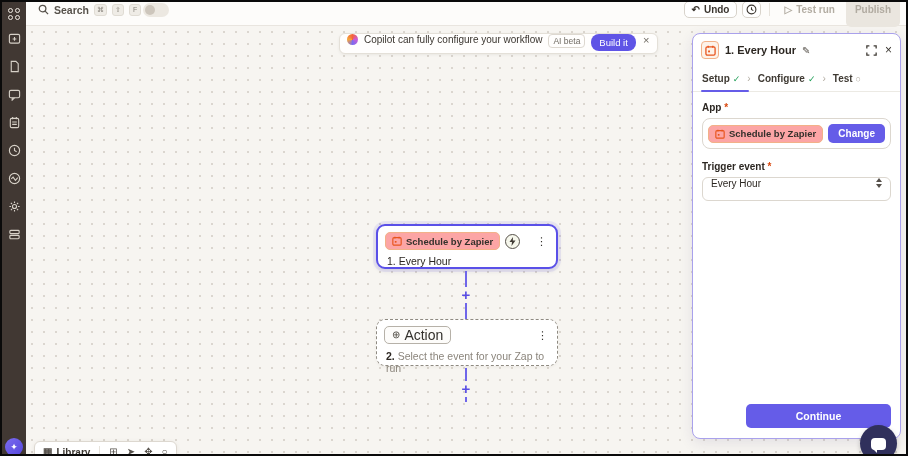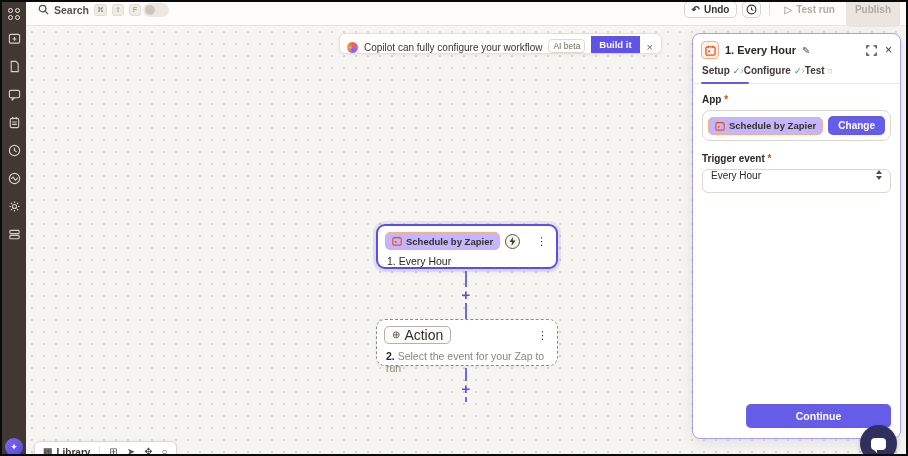--- a/index.html
+++ b/index.html
@@ -61,46 +61,46 @@
     position:absolute; left:24px; top:24px; right:0; bottom:0;
     background-color:#f7f5f1;
     background-image:radial-gradient(circle, #dbd6cf 1px, transparent 1.3px);
     background-size:12px 12px;
   }
 
   
   .banner {
     position:absolute; left:313px; top:7px; height:21px; background:#fffefd;
     border:1px solid #e4e0d8; border-radius:6px; box-shadow:0 1px 3px rgba(60,50,40,.07);
-    display:flex; align-items:flex-end; gap:6px; padding:0 7px; z-index:5;
+    display:flex; align-items:flex-start; gap:6px; padding:0 7px; z-index:5;
   }
   .banner-dot { width:11px; height:11px; border-radius:50%;
     background:conic-gradient(#f4623a,#c95bd8,#7a6cf0,#f4a43a,#f4623a); }
   .banner-text { font-size:10px; color:#3a352f; }
   .badge-beta { border:1px solid #ddd8d0; border-radius:4px; padding:1px 4px; font-size:8.5px; color:#6f6a62; }
-  .btn-build { background:#5f54e6; color:#fff; border-radius:0; font-size:9.5px; font-weight:bold;
+  .btn-build { background:#5f54e6; color:#fff; border-radius:8px; font-size:9.5px; font-weight:normal;
     padding:3px 8px; cursor:pointer; }
   .banner-close { font-size:11px; color:#6f6a62; cursor:pointer; padding:0 1px; }
 
   
   .node { position:absolute; background:#fff; border-radius:9px; }
   .node-trigger {
     left:350px; top:198px; width:182px; height:45px;
     border:2px solid #5a50e8;
     box-shadow:0 0 0 3px rgba(101,92,232,.10), 0 2px 5px rgba(40,30,90,.12);
     cursor:pointer;
   }
   .node-action {
     left:350px; top:293px; width:182px; height:47px;
     border:1.5px dashed #8f8a81; box-shadow:0 1px 3px rgba(60,50,40,.06); cursor:pointer;
   }
   .node-row1 { display:flex; align-items:center; gap:5px; padding:6px 7px 0 7px; }
   .pill-app {
     display:flex; align-items:center; gap:4px; height:18px; padding:0 6px;
-    border:1px solid #f2b188; border-radius:5px; background:#c4b5fd; cursor:pointer;
+    border:1px solid #f2b188; border-radius:5px; background:#fca5a5; cursor:pointer;
   }
   .pill-app span { font-size:9.5px; font-weight:bold; color:#33302b; white-space:nowrap; }
   .bolt-circle { width:15px; height:15px; border-radius:50%; border:1px solid #56514a;
     background:#f6f7ec; display:flex; align-items:center; justify-content:center; cursor:pointer; }
   .kebab { margin-left:auto; font-size:11px; color:#33302b; cursor:pointer; line-height:1; padding:0 2px; }
   .node-title { font-size:10.5px; color:#2c2722; padding:5px 9px 0 9px; }
   .pill-action {
     display:flex; align-items:center; gap:4px; height:18px; padding:0 7px;
     border:1px solid #b6b1a8; border-radius:5px; background:#fdfcfa; cursor:pointer;
   }
@@ -121,22 +121,22 @@
     display:flex; flex-direction:column; z-index:10;
   }
   .panel-header { display:flex; align-items:center; gap:6px; padding:7px 8px 6px 8px; }
   .app-badge { width:18px; height:18px; border:1px solid #f2b188; background:#fdf2e9; border-radius:4px;
     display:flex; align-items:center; justify-content:center; }
   .panel-title { font-size:11px; font-weight:bold; color:#2c2722; }
   .edit-pencil { font-size:10px; color:#57524b; cursor:pointer; }
   .panel-header-right { margin-left:auto; display:flex; align-items:center; gap:8px; }
   .hdr-icon { cursor:pointer; display:flex; }
   .panel-close { font-size:12px; color:#3a352f; cursor:pointer; line-height:1; }
-  .panel-tabs { position:relative; display:flex; align-items:center; padding:0 9px 7px 9px;
-    border-bottom:1px solid #eceae4; }
+  .panel-tabs { position:relative; display:flex; align-items:center; gap:7px; padding:0 9px 7px 9px;
+    border-bottom:1px solid #eceae4;margin-top:8px; }
   .tab { display:flex; align-items:center; gap:3px; cursor:pointer; }
   .tab .t-label { font-size:10px; font-weight:bold; color:#3f3a33; }
   .tab .t-check { font-size:9px; color:#1d9e55; }
   .tab .t-circle { font-size:9px; color:#b3ada3; }
   .tab-sep { font-size:10px; color:#b3ada3; }
   .tab-underline { position:absolute; left:8px; bottom:-1px; width:48px; height:2.5px;
     background:#655ce8; border-radius:2px; }
   .panel-body { flex:1; padding:10px 9px; overflow:hidden; }
   .field-label { font-size:10px; font-weight:bold; color:#2c2722; margin-bottom:5px; }
   .req { color:#d9480f; }

